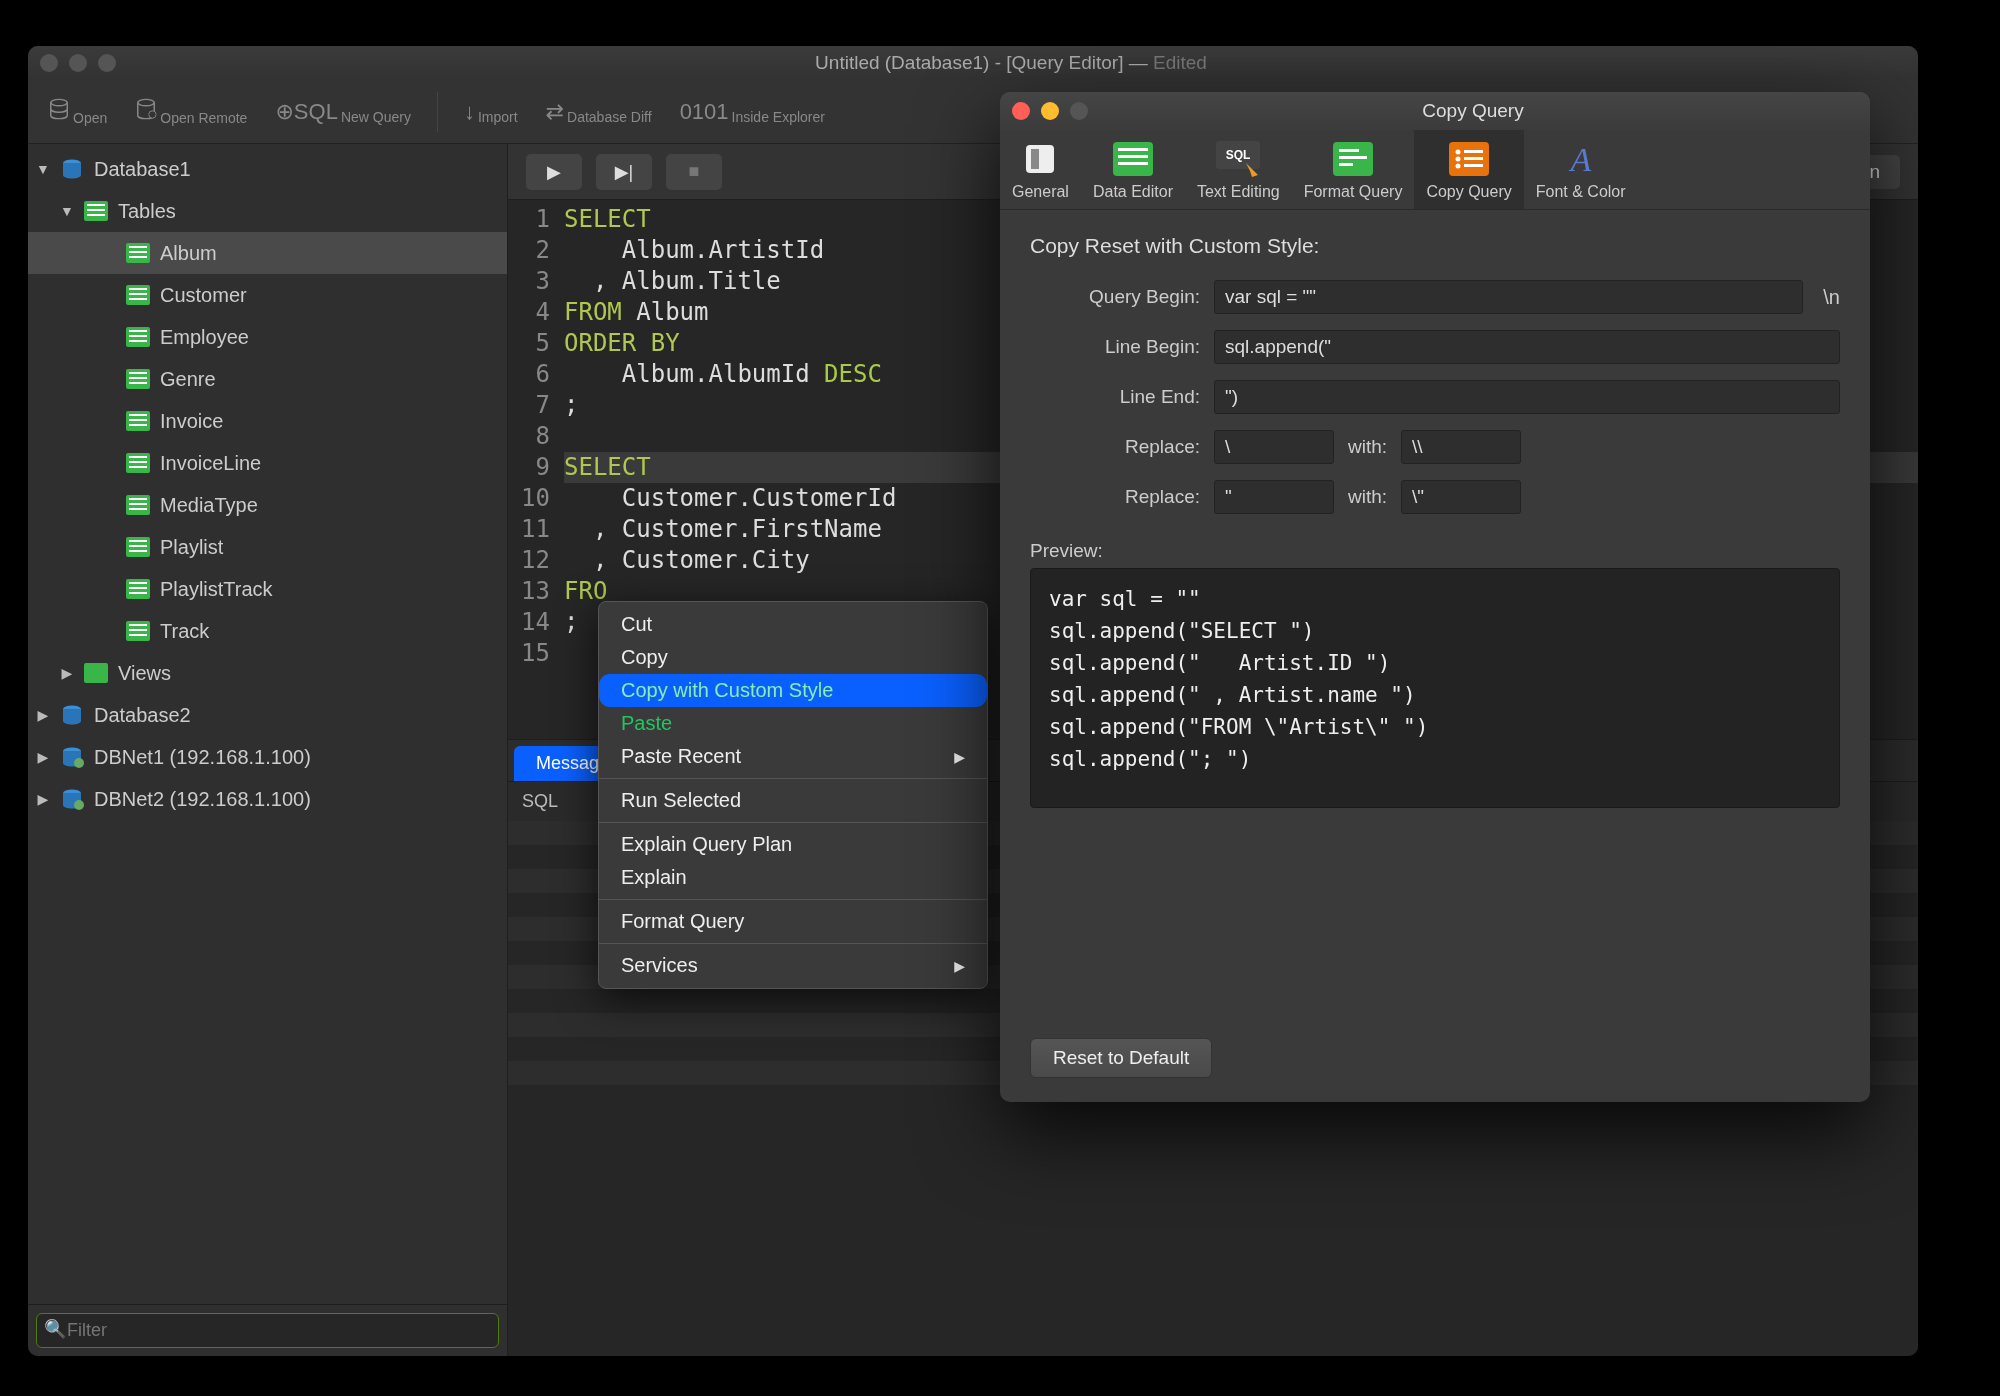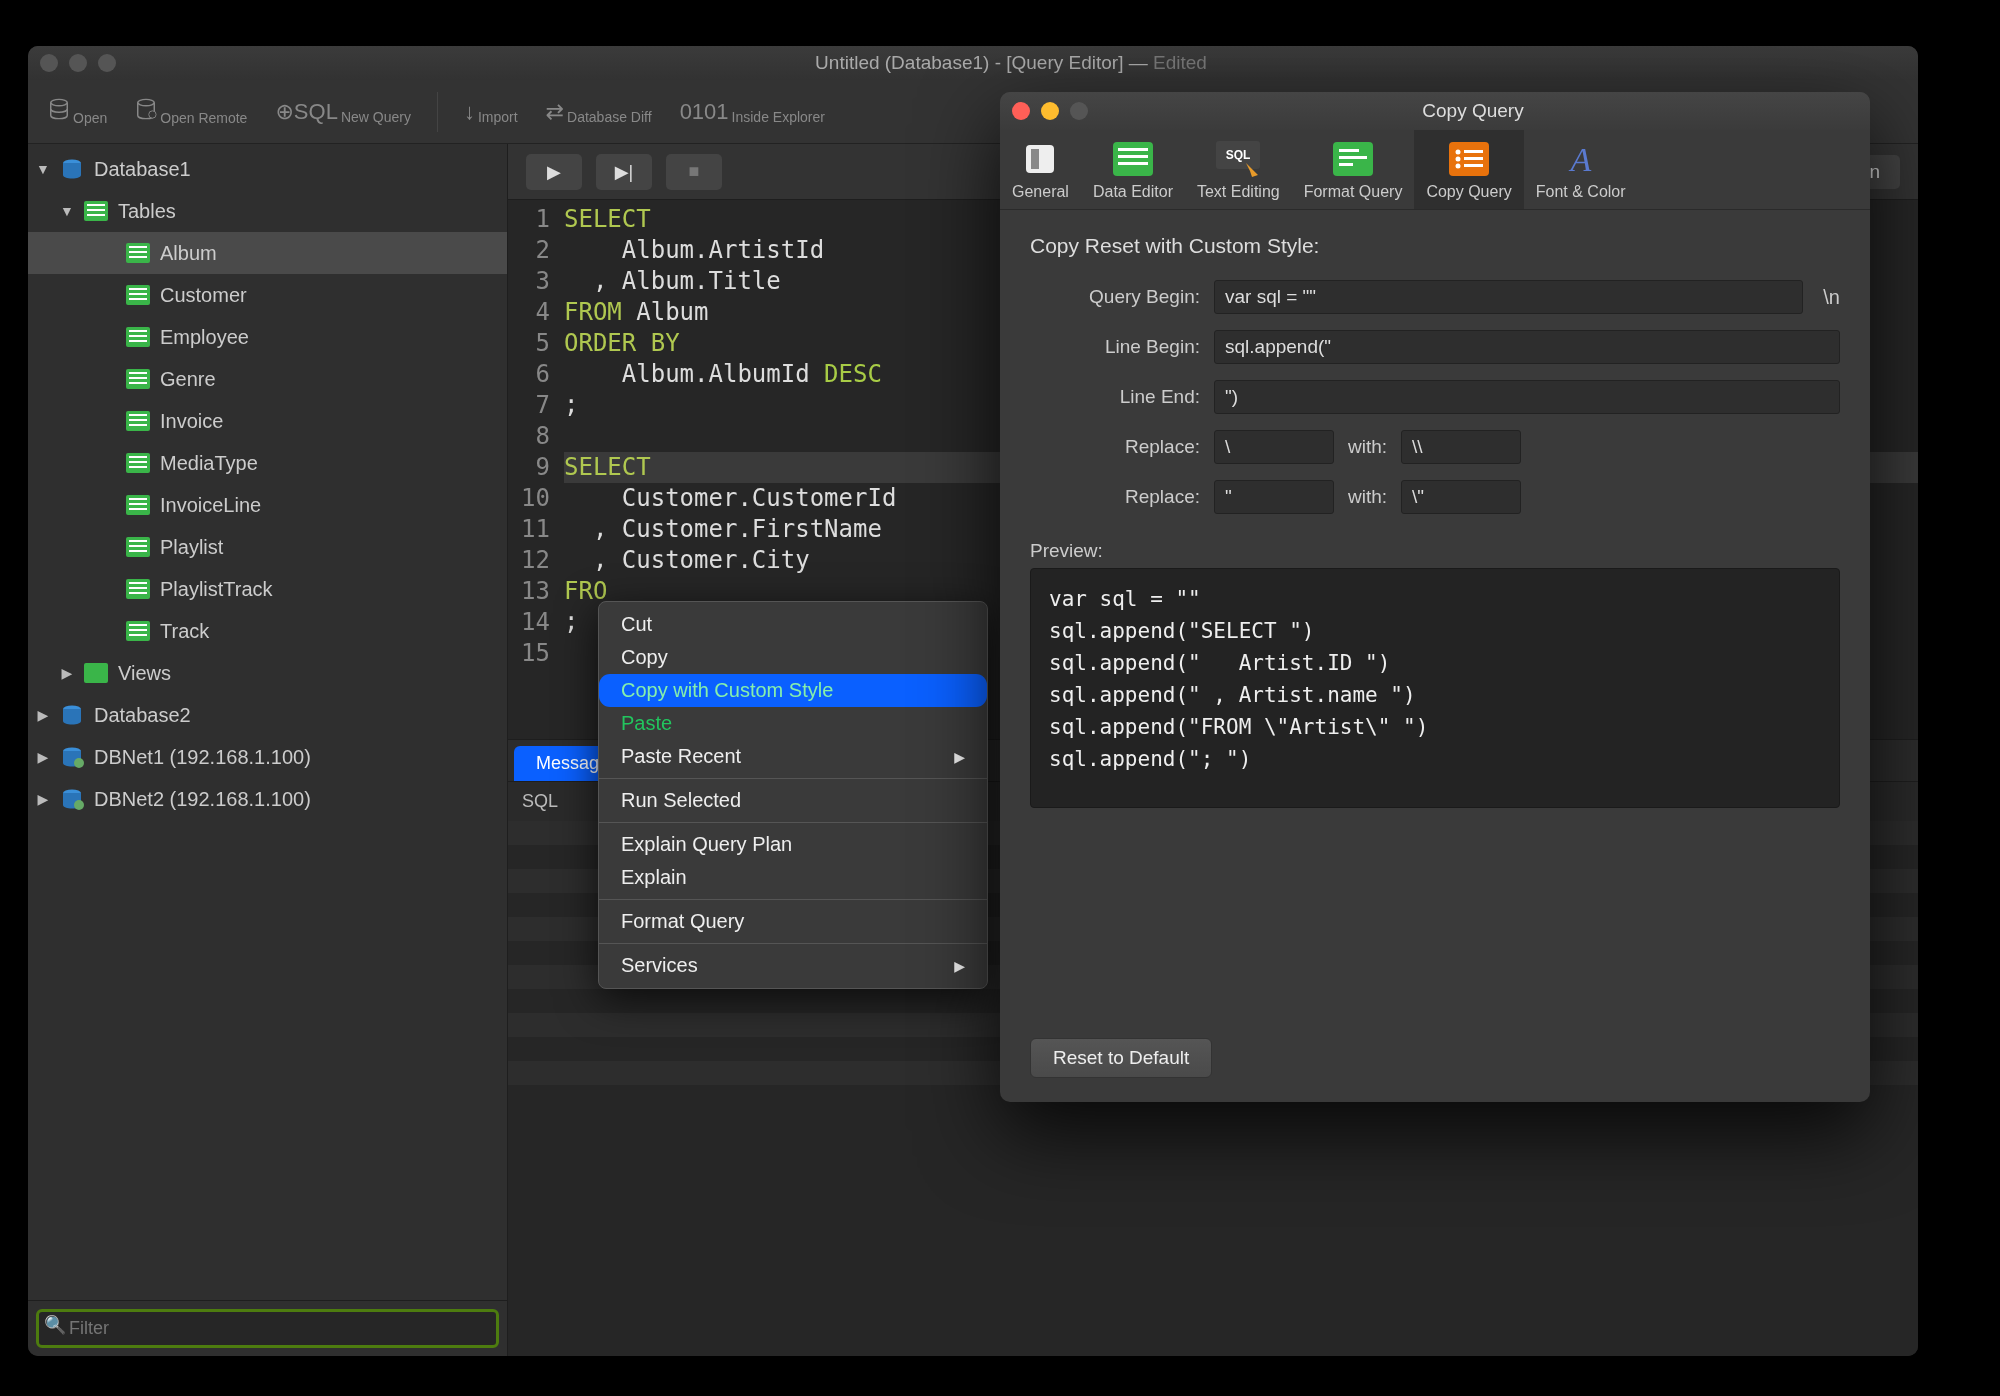--- a/index.html
+++ b/index.html
@@ -69,21 +69,21 @@
 .treerow.sel { background:#4a4a4a; }
 .treerow .disc { width:14px; text-align:center; color:#bbb; font-size:14px;}
 .treerow .icn { width:28px; height:22px; display:inline-flex; align-items:center; justify-content:center;}
 .treerow.lvl1 { padding-left: 32px; }
 .treerow.lvl2 { padding-left: 96px; }
 .search {
   border-top:1px solid #1e1e1e;
   padding: 8px;
 }
 .search input {
-  width:100%; background:#262626; border:3px solid #4d7c0f;
+  width:100%; background:#262626; border:1px solid #4d7c0f;
   border-radius:6px; padding:6px 10px 6px 30px; color:#ec4899;
   font-size: 18px;
 }
 .search .wrap { position:relative; }
 .search .q { position:absolute; left:8px; top:5px; color:#888; font-size: 18px;}
 .editor {
   flex:1; display:flex; flex-direction:column;
   background:#262626;
 }
 .edittoolbar {
@@ -311,27 +311,27 @@
             <div class="treerow lvl2">
               <span class="icn">
                 <span class="tbl-icon"></span>
               </span>
               <span>Invoice</span>
             </div>
             <div class="treerow lvl2">
               <span class="icn">
                 <span class="tbl-icon"></span>
               </span>
+              <span>InvoiceLine</span>
+            </div>
+            <div class="treerow lvl2">
+              <span class="icn">
+                <span class="tbl-icon"></span>
+              </span>
               <span>MediaType</span>
-            </div>
-            <div class="treerow lvl2">
-              <span class="icn">
-                <span class="tbl-icon"></span>
-              </span>
-              <span>InvoiceLine</span>
             </div>
             <div class="treerow lvl2">
               <span class="icn">
                 <span class="tbl-icon"></span>
               </span>
               <span>Playlist</span>
             </div>
             <div class="treerow lvl2">
               <span class="icn">
                 <span class="tbl-icon"></span>

